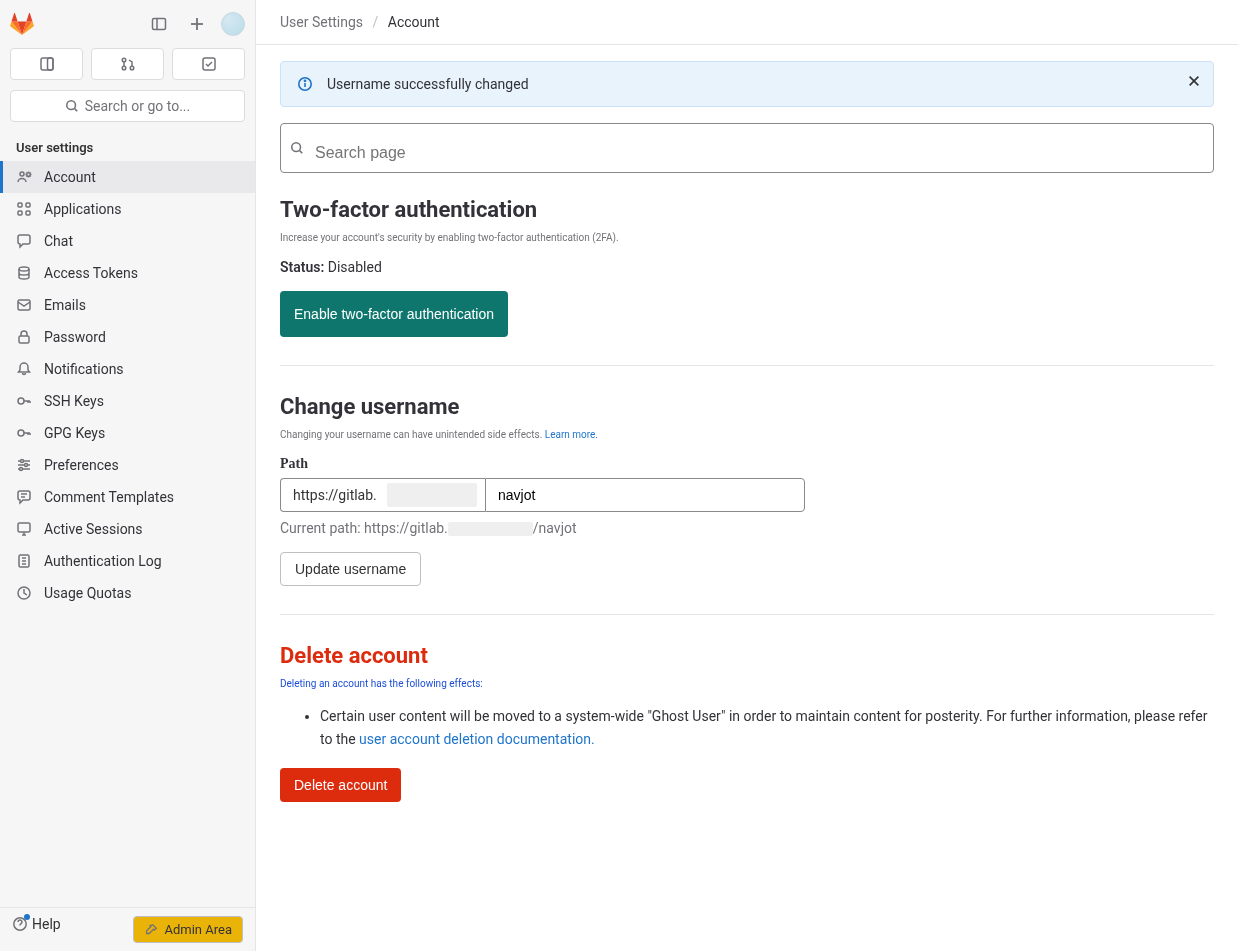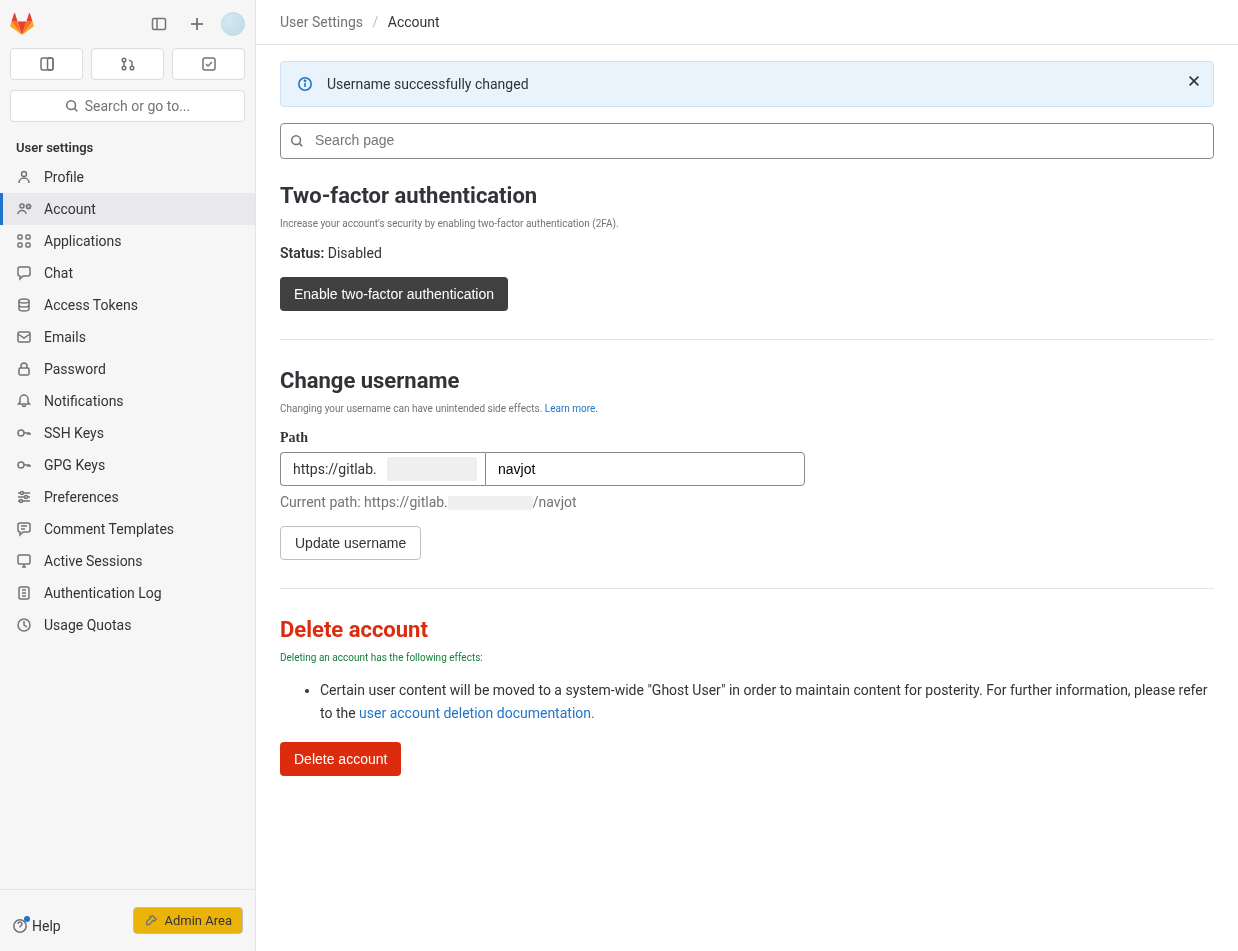--- a/index.html
+++ b/index.html
@@ -13,46 +13,46 @@
 .icon-btn { width: 28px; height: 28px; display: flex; align-items: center; justify-content: center; cursor: pointer; border-radius: 4px; }
 .avatar { width: 24px; height: 24px; border-radius: 50%; background: radial-gradient(circle at 30% 30%, #d5e8f2, #b9dce8); border: 1px solid #c5d8e0; }
 .sb-btn-row { display: flex; gap: 8px; margin-bottom: 10px; }
 .sq-btn { flex: 1; height: 32px; border: 1px solid #dcdcde; background: #fff; border-radius: 4px; display: flex; align-items: center; justify-content: center; cursor: pointer; }
 .search-btn { width: 100%; height: 32px; border: 1px solid #dcdcde; background: #fff; border-radius: 4px; display: flex; align-items: center; justify-content: center; gap: 6px; color: #737278; cursor: pointer; margin-bottom: 8px; }
 .sb-section-title { font-size: 13px; font-weight: 600; padding: 10px 16px 6px 16px; color: #333; }
 .sb-items { flex: 1; overflow-y: auto; }
 .sb-item { display: flex; align-items: center; gap: 12px; padding: 8px 16px; cursor: pointer; color: #333238; }
 .sb-item.active { background: #e9e9ec; border-left: 3px solid #1f75cb; padding-left: 13px; }
 .sb-item .ic { width: 16px; height: 16px; display: flex; align-items: center; justify-content: center; color: #737278; }
-.sb-footer { display: flex; justify-content: space-between; align-items: flex-end; padding: 17px 12px; border-top: 1px solid #e5e5e5; }
+.sb-footer { display: flex; justify-content: space-between; align-items: flex-start; padding: 8px 12px; border-top: 1px solid #e5e5e5; }
 .help-link { display: flex; align-items: center; gap: 4px; color: #333; cursor: pointer; }
 .help-ic { position: relative; }
 .help-dot { position: absolute; top: -2px; right: -2px; width: 6px; height: 6px; background: #1f75cb; border-radius: 50%; }
 .admin-btn { border: 1px solid #bfbfc3; background: #eab308; padding: 5px 10px; border-radius: 4px; display: flex; align-items: center; gap: 6px; cursor: pointer; font-size: 13px; }
 .main { flex: 1; display: flex; flex-direction: column; }
 .breadcrumb { padding: 14px 24px; border-bottom: 1px solid #e5e5e5; font-size: 14px; color: #737278; }
 .breadcrumb a { color: #737278; text-decoration: none; }
 .breadcrumb .sep { margin: 0 6px; color: #bfbfc3; }
 .breadcrumb .current { color: #333238; }
 .content { padding: 16px 24px; }
 .alert { background: #e9f3fc; border: 1px solid #cbe2f9; border-radius: 4px; padding: 14px 16px; display: flex; align-items: center; gap: 14px; margin-bottom: 16px; position: relative; }
 .alert .info-ic { color: #1f75cb; }
 .alert .close { position: absolute; right: 12px; top: 12px; cursor: pointer; color: #333; }
 .search-page { width: 100%; position: relative; margin-bottom: 24px; }
-.search-page input { width: 100%; padding: 8px 12px 10px 34px; border: 1px solid #89888d; border-radius: 4px; font-size: 14px; }
+.search-page input { width: 100%; padding: 20px 12px 10px 34px; border: 1px solid #89888d; border-radius: 4px; font-size: 16px; }
 .search-page .sic { position: absolute; left: 10px; top: 50%; transform: translateY(-50%); color: #737278; }
 .section { padding-bottom: 28px; border-bottom: 1px solid #e5e5e5; margin-bottom: 28px; }
 .section:last-child { border-bottom: none; margin-bottom: 0; }
 h2 { font-size: 22px; font-weight: 700; margin-bottom: 10px; color: #333238; }
 h2.danger { color: #dd2b0e; }
 .desc { color: #737278; font-size: 10px; margin-bottom: 16px; }
 .desc a { color: #1f75cb; text-decoration: none; }
 .status-line { margin-bottom: 16px; }
 .status-line b { font-weight: 600; }
-.btn-primary { background: #404040; color: #fff; border: none; padding: 9px 14px; border-radius: 4px; font-size: 14px; cursor: pointer; }
+.btn-primary { background: #0f766e; color: #fff; border: none; padding: 15px 14px; border-radius: 4px; font-size: 14px; cursor: pointer; }
 .btn-danger { background: #dd2b0e; color: #fff; border: none; padding: 9px 14px; border-radius: 4px; font-size: 14px; cursor: pointer; }
 .btn-default { background: #fff; color: #333; border: 1px solid #bfbfc3; padding: 8px 14px; border-radius: 4px; font-size: 14px; cursor: pointer; }
 .label { font-weight: 600; font-size: 14px; margin-bottom: 6px; display: block; font-family: Liberation Serif, serif; }
 .input-group { display: flex; margin-bottom: 8px; max-width: 525px; }
 .input-prefix { background: #fff; border: 1px solid #89888d; border-right: none; padding: 8px 12px; border-radius: 4px 0 0 4px; color: #333; position: relative; }
 .input-prefix .blur { position: absolute; right: 8px; top: 4px; bottom: 4px; width: 90px; background: #efefef; border-radius: 2px; }
 .input-group input { flex: 1; border: 1px solid #89888d; padding: 8px 12px; border-radius: 0 4px 4px 0; font-size: 14px; }
 .cur-path { color: #737278; font-size: 14px; margin-bottom: 16px; }
 .cur-path .blur2 { display: inline-block; width: 85px; height: 14px; background: #efefef; vertical-align: middle; border-radius: 2px; }
 .del-list { margin: 0 0 18px 20px; padding-left: 20px; }
@@ -119,29 +119,20 @@
       <div class="search-btn">
         <svg width="14" height="14" viewBox="0 0 16 16" fill="none" stroke="#737278" stroke-width="1.8">
             <circle cx="7" cy="7" r="5"></circle>
             <line x1="11" y1="11" x2="14" y2="14"></line>
           </svg>
         <span>Search or go to...</span>
       </div>
     </div>
     <div class="sb-section-title">User settings</div>
     <div class="sb-items">
-      <div class="sb-item">
-          <span class="ic">
-            <svg width="16" height="16" viewBox="0 0 16 16" fill="none" stroke="currentColor" stroke-width="1.5">
-              <circle cx="8" cy="5" r="2.5"></circle>
-              <path d="M3 14c0-2.8 2.2-5 5-5s5 2.2 5 5"></path>
-            </svg>
-          </span>
-          <span>Profile</span>
-        </div>
       <div class="sb-item active">
           <span class="ic">
             <svg width="16" height="16" viewBox="0 0 16 16" fill="none" stroke="currentColor" stroke-width="1.5">
               <circle cx="6" cy="5" r="2"></circle>
               <path d="M2 13c0-2 1.8-3.5 4-3.5s4 1.5 4 3.5"></path>
               <circle cx="12.5" cy="5.5" r="1.8"></circle>
               <path d="M12.5 3v-.5M12.5 8v.5M15 5.5h.5M10 5.5h-.5M14.2 3.8l.4-.4M10.8 7.2l-.4.4M14.2 7.2l.4.4M10.8 3.8l-.4-.4"></path>
             </svg>
           </span>
           <span>Account</span>
@@ -350,21 +341,21 @@
           <input type="text" value="navjot" style="">
         </div>
         <p class="cur-path">
           <span>Current path: https://gitlab.</span><span class="blur2"></span><span>/navjot</span>
         </p>
         <button class="btn-default">Update username</button>
       </div>
 
       <div class="section">
         <h2 class="danger">Delete account</h2>
-        <p class="desc" style="color:#15803d">Deleting an account has the following effects:</p>
+        <p class="desc" style="color:#1d4ed8">Deleting an account has the following effects:</p>
         <ul class="del-list">
           <li>
             <span>Certain user content will be moved to a system-wide "Ghost User" in order to maintain content for posterity. For further information, please refer to the </span><a href="#">user account deletion documentation.</a>
           </li>
         </ul>
         <button class="btn-danger">Delete account</button>
       </div>
     </div>
   </main>
 </div>

